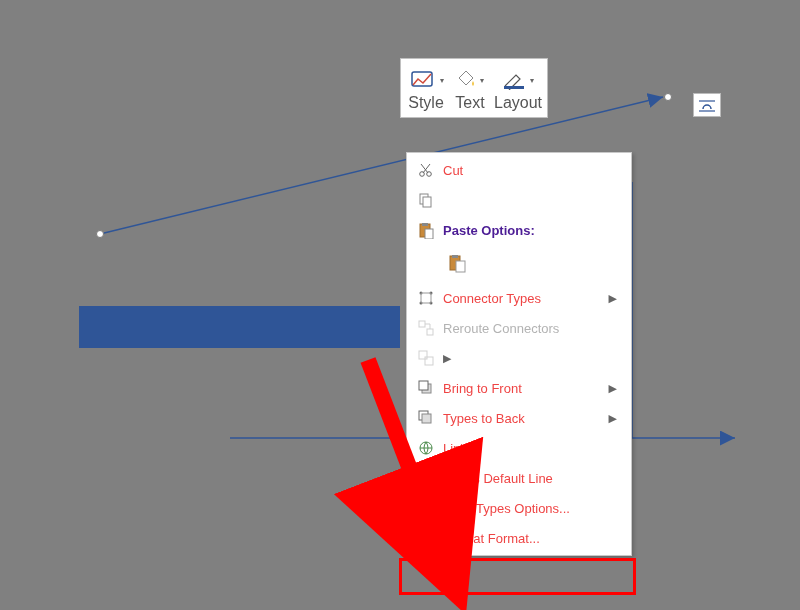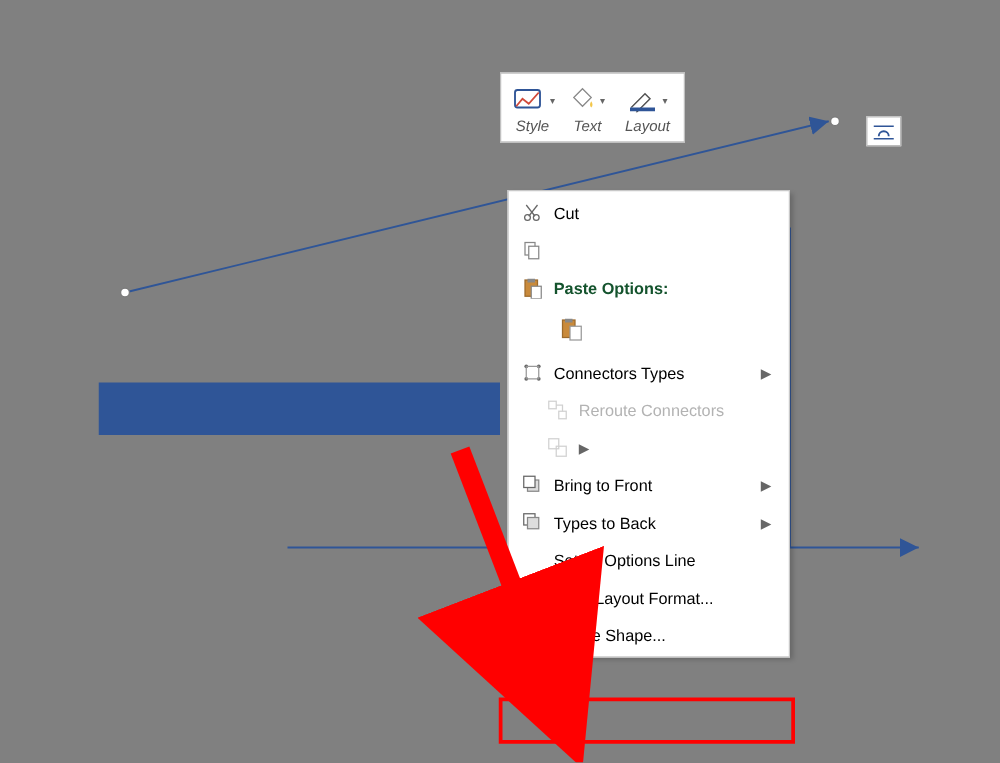--- a/index.html
+++ b/index.html
@@ -39,24 +39,23 @@
     cursor: pointer;
   }
   .tb-item.narrow { width: 42px; }
   .tb-icon {
     height: 28px;
     display: flex;
     align-items: center;
     justify-content: center;
   }
   .tb-label {
-    font-size: 12px;
+    font-size: 16px;
     color: #555;
     margin-top: 1px;
-    font-style: italic;
   }
   .drop-tri {
     font-size: 8px;
     margin-left: 2px;
     color: #666;
     position: relative;
     top: 1px;
   }
   
   .layout-btn {
@@ -93,34 +92,34 @@
     padding: 2px 0;
   }
   .ctx-item {
     display: flex;
     align-items: center;
     height: 30px;
     padding: 0 8px 0 0;
     cursor: pointer;
     position: relative;
   }
-  .ctx-item.bold .ctx-text { font-weight: 600; color:#14532d; }
-  .ctx-item.disabled { cursor: default; margin-left: 20px; }
+  .ctx-item.bold .ctx-text { font-weight: 600; color:#4c1d95; }
+  .ctx-item.disabled { cursor: default; }
   .ctx-item.disabled .ctx-text { color: #b3b3b3; }
   .ctx-item.disabled svg { opacity: .45; }
   .ctx-icon {
     width: 34px;
     display: flex;
     align-items: center;
     justify-content: center;
     margin-left: 2px;
   }
   .ctx-text {
     flex: 1;
-    color: #000000;
+    color: #ef4444;
     font-size: 13px;
   }
   .underline-accel::first-letter { text-decoration: underline; }
   .ctx-arrow {
     font-size: 11px;
     color: #666;
     margin-right: 6px;
   }
   .ctx-block {
     padding: 4px 0 6px 36px;
@@ -266,21 +265,21 @@
     <div class="ctx-item">
       <span class="ctx-icon">
           <svg width="18" height="18">
             <circle cx="4" cy="4" r="1.5" fill="#666"></circle>
             <circle cx="14" cy="4" r="1.5" fill="#666"></circle>
             <circle cx="4" cy="14" r="1.5" fill="#666"></circle>
             <circle cx="14" cy="14" r="1.5" fill="#666"></circle>
             <path d="M4 4 L14 4 M4 4 L4 14 M14 4 L14 14 M4 14 L14 14" stroke="#999"></path>
           </svg>
         </span>
-      <span class="ctx-text">Connectors Types</span>
+      <span class="ctx-text">Connector Types</span>
       <span class="ctx-arrow">▶</span>
     </div>
     <div class="ctx-item disabled">
       <span class="ctx-icon">
           <svg width="18" height="18">
             <rect x="2" y="2" width="6" height="6" fill="none" stroke="#999"></rect>
             <rect x="10" y="10" width="6" height="6" fill="none" stroke="#999"></rect>
             <path d="M8 5 L13 5 L13 10" fill="none" stroke="#999"></path>
           </svg>
         </span>
@@ -309,42 +308,51 @@
       <span class="ctx-icon">
           <svg width="18" height="18">
             <rect x="2" y="2" width="9" height="9" fill="#fff" stroke="#666"></rect>
             <rect x="5" y="5" width="9" height="9" fill="#ddd" stroke="#888"></rect>
           </svg>
         </span>
       <span class="ctx-text">Types to Back</span>
       <span class="ctx-arrow">▶</span>
     </div>
     <div class="ctx-item">
+      <span class="ctx-icon">
+          <svg width="18" height="18">
+            <circle cx="9" cy="9" r="6" fill="none" stroke="#4a8a4a"></circle>
+            <path d="M3 9 H15 M9 3 Q13 9 9 15 M9 3 Q5 9 9 15" fill="none" stroke="#4a8a4a"></path>
+          </svg>
+        </span>
+      <span class="ctx-text">Link</span>
+    </div>
+    <div class="ctx-item">
       <span class="ctx-icon"></span>
-      <span class="ctx-text">Set as Options Line</span>
+      <span class="ctx-text">Set as Default Line</span>
     </div>
     <div class="ctx-item">
       <span class="ctx-icon">
           <svg width="18" height="18">
             <line x1="3" y1="9" x2="15" y2="9" stroke="#666"></line>
             <line x1="5" y1="7" x2="5" y2="11" stroke="#666"></line>
             <line x1="13" y1="7" x2="13" y2="11" stroke="#666"></line>
             <path d="M3 7 L1 9 L3 11 M15 7 L17 9 L15 11" fill="none" stroke="#666"></path>
           </svg>
         </span>
-      <span class="ctx-text">More Layout Format...</span>
+      <span class="ctx-text">More Types Options...</span>
     </div>
     <div class="ctx-item">
       <span class="ctx-icon">
           <svg width="18" height="18">
             <path d="M8 3 L15 10 L8 17 L1 10 Z" fill="#fff" stroke="#666"></path>
             <path d="M13 12 Q15 15 13 17 Q11 15 13 12" fill="#666"></path>
           </svg>
         </span>
-      <span class="ctx-text">Shape Shape...</span>
+      <span class="ctx-text">Format Format...</span>
     </div>
   </div>
 
   <div class="highlight-box"></div>
 
   <svg class="shapes" style="pointer-events:none">
     <defs>
       <marker id="redA" markerWidth="10" markerHeight="10" refX="6" refY="5" orient="auto">
         <path d="M0,0 L10,5 L0,10 Z" fill="#ff0000"></path>
       </marker>

